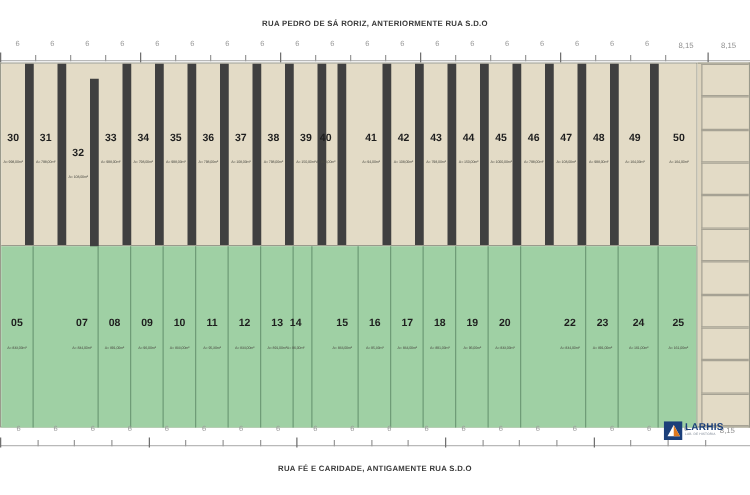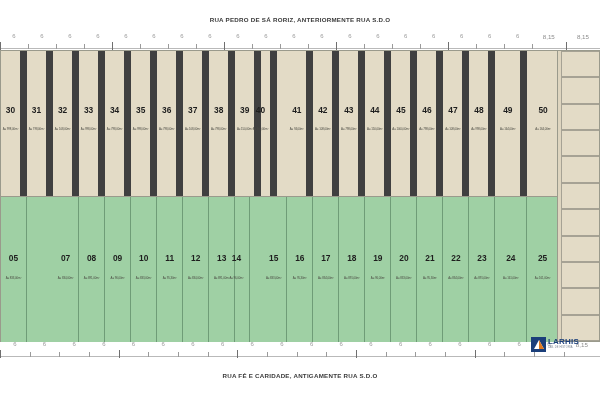--- a/index.html
+++ b/index.html
@@ -143,21 +143,21 @@
   <div class="block">
     <div class="band upper" id="band-upper">
         <div class="lot" style="left: 0px; width: 26.03px;">
           <div class="num">30</div>
           <div class="area">A= 998,00m²</div>
         </div>
         <div class="lot" style="left: 26.03px; width: 26.03px;">
           <div class="num">31</div>
           <div class="area">A= 798,00m²</div>
         </div>
-        <div class="lot" style="left: 52.05px; width: 26.03px;">
+        <div class="lot" style="left: 52.05px; width: 26.03px; margin-top: 12px;">
           <div class="num">32</div>
           <div class="area">A= 108,00m²</div>
         </div>
         <div class="lot" style="left: 78.08px; width: 26.03px;">
           <div class="num">33</div>
           <div class="area">A= 998,00m²</div>
         </div>
         <div class="lot" style="left: 104.1px; width: 26.03px;">
           <div class="num">34</div>
           <div class="area">A= 798,00m²</div>
@@ -280,24 +280,20 @@
           <div class="num">18</div>
           <div class="area">A= 891,00m²</div>
         </div>
         <div class="lot" style="left: 364.37px; width: 26.03px;">
           <div class="num">19</div>
           <div class="area">A= 96,00m²</div>
         </div>
         <div class="lot" style="left: 390.39px; width: 26.03px;">
           <div class="num">20</div>
           <div class="area">A= 833,00m²</div>
-        </div>
-        <div class="lot" style="left: 416.42px; width: 26.03px;">
-          <div class="num">21</div>
-          <div class="area">A= 95,30m²</div>
         </div>
         <div class="lot" style="left: 442.44px; width: 26.03px;">
           <div class="num">22</div>
           <div class="area">A= 834,00m²</div>
         </div>
         <div class="lot" style="left: 468.47px; width: 26.03px;">
           <div class="num">23</div>
           <div class="area">A= 891,00m²</div>
         </div>
         <div class="lot" style="left: 494.5px; width: 31.75px;">

